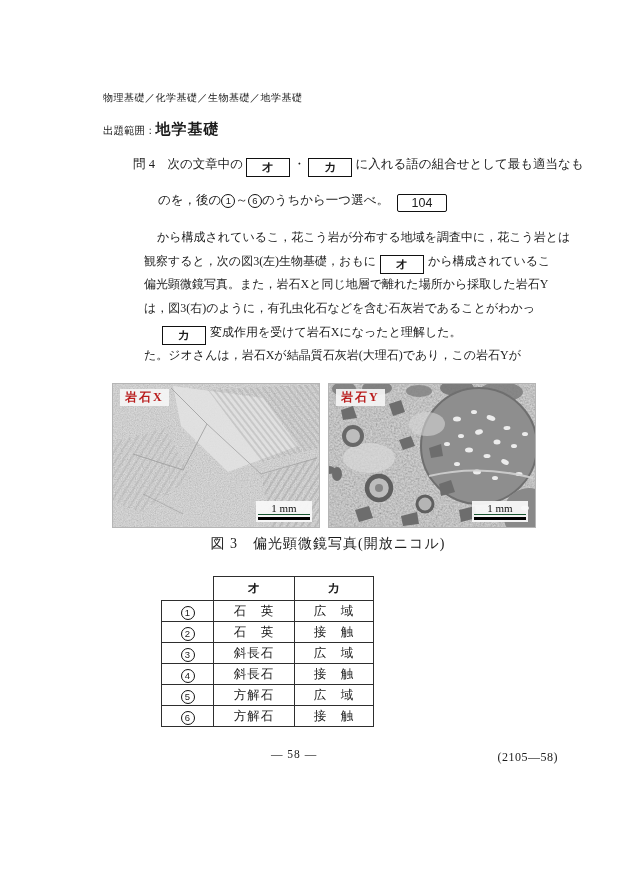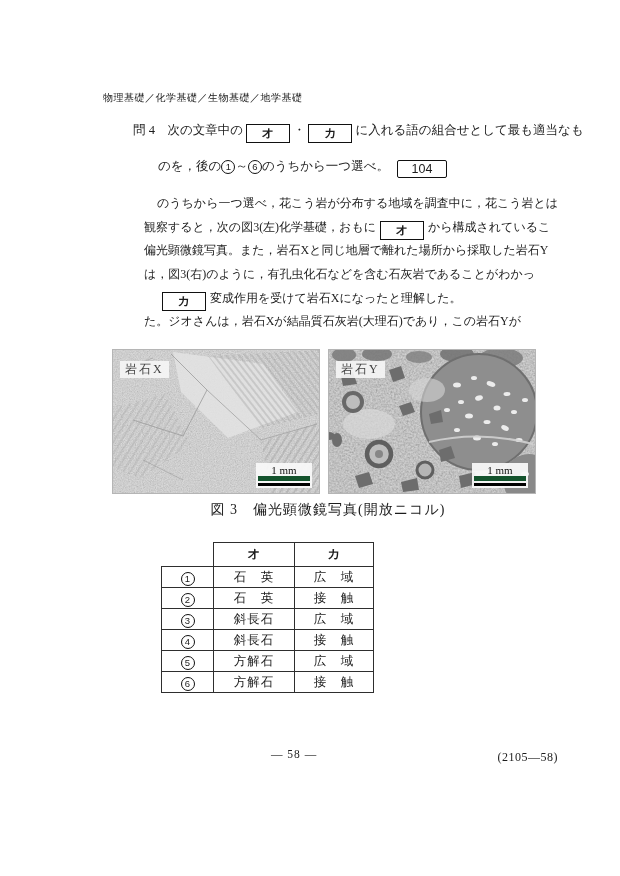--- a/index.html
+++ b/index.html
@@ -33,25 +33,25 @@
   .ruby {position:relative; display:inline-block;}
   .ruby-rt {position:absolute; top:-6px; left:50%; transform:translateX(-50%); font-size:6.5px;
             letter-spacing:1px; white-space:nowrap; line-height:6.5px;}
   .pline .blank-box {margin:0 4px;}
   .ka-indent {padding-left:14px;}
 
   
   .figure-row {display:flex; gap:8px; margin:15px 0 0 112px;}
   .photo {position:relative; width:208px; height:145px; border:1px solid #b5b5b5; box-sizing:border-box;}
   .photo svg {display:block;}
-  .photo-label {position:absolute; top:11px; left:7px; background:rgba(245,245,245,0.92); padding:0 5px;
-                font-size:12px; line-height:17px; letter-spacing:2px; color:#404040;}
+  .photo-label {position:absolute; top:5px; left:7px; background:rgba(245,245,245,0.92); padding:0 5px;
+                font-size:12px; line-height:17px; letter-spacing:2px; color:#b91c1c;font-weight:bold;}
   .scalebar {position:absolute; right:7px; bottom:5px; width:52px; background:rgba(248,248,248,0.95);
              text-align:center; color:#111; padding:1px 2px 2px 2px;}
-  .scalebar .sb-text {font-size:11px; line-height:12px; border-bottom:5px solid #14532d;}
+  .scalebar .sb-text {font-size:11px; line-height:12px; border-bottom:1px solid #14532d;}
   .scalebar .sb-bar {height:3.5px; background:#000; margin-top:1.5px;}
   .fig-caption {width:432px; margin:7px 0 0 112px; text-align:center; font-size:14px; letter-spacing:1px;}
 
   
   table.choices {border-collapse:collapse; margin:23px 0 0 161px;}
   .choices th, .choices td {border:1.2px solid #2e2e2e; text-align:center; padding:0; font-weight:normal;}
   .choices td.blank {border:none;}
   .choices th {width:80px; height:23px; font-size:12.5px; font-family:"Liberation Sans","DejaVu Sans",sans-serif; font-weight:bold;}
   .choices th.col-ka {width:78px;}
   .choices td.num {width:51px; height:20px;}
@@ -60,32 +60,35 @@
   
   .footer-page {position:absolute; top:748px; left:0; width:588px; text-align:center; font-size:11.5px; letter-spacing:1px;}
   .footer-code {position:absolute; top:750px; right:62px; font-size:12px; letter-spacing:0.5px;}
 </style>
 </head>
 <body>
 
 <div class="page">
 
   <div class="hdr-subjects sans">物理基礎／化学基礎／生物基礎／地学基礎</div>
+  <div class="hdr-range sans">
+    <span>出題範囲：</span><span class="range-value">地学基礎</span>
+  </div>
 
   <div class="q-line1">
     <span>問 4　次の文章中の</span><span class="blank-box">オ</span><span>・</span><span class="blank-box">カ</span><span>に入れる語の組合せとして最も適当なも</span>
   </div>
   <div class="q-line2">
     <span>のを，後の</span><span class="circled">1</span><span>～</span><span class="circled">6</span><span>のうちから一つ選べ。</span><span class="answer-box">104</span>
   </div>
 
   <div class="passage">
-    <div class="pline indent1">のうちから一つ選べ，花こう岩が分布する地域を調査中に，花こう岩とは</div>
+    <div class="pline indent1">から構成されているこ，花こう岩が分布する地域を調査中に，花こう岩とは</div>
     <div class="pline">
-      <span>観察すると，次の図3(左)化学基礎，おもに</span><span class="blank-box">オ</span><span>から構成されているこ</span>
+      <span>観察すると，次の図3(左)生物基礎，おもに</span><span class="blank-box">オ</span><span>から構成されているこ</span>
     </div>
     <div class="pline">偏光顕微鏡写真。また，岩石Xと同じ地層で離れた場所から採取した岩石Y</div>
     <div class="pline">は，図3(右)のように，有孔虫化石などを含む石灰岩であることがわかっ</div>
     <div class="pline ka-indent">
       <span class="blank-box">カ</span><span>変成作用を受けて岩石Xになったと理解した。</span>
     </div>
     <div class="pline">た。ジオさんは，岩石Xが結晶質石灰岩(大理石)であり，この岩石Yが</div>
   </div>
 
   <div class="figure-row">

